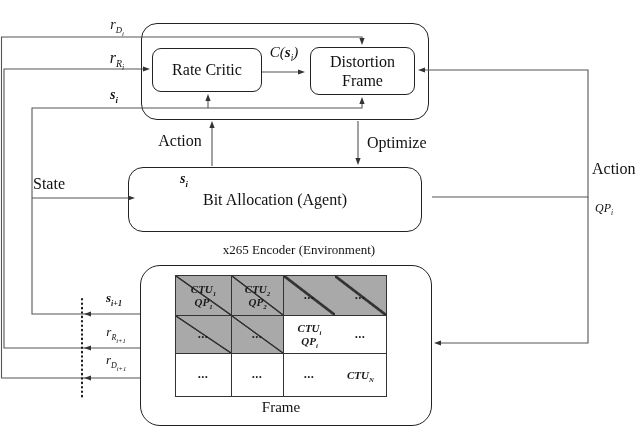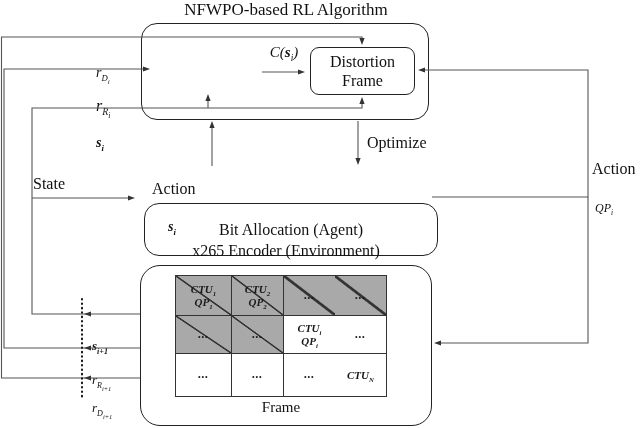--- a/index.html
+++ b/index.html
@@ -6,21 +6,21 @@
   #canvas{position:relative;width:640px;height:428px;background:#fff;overflow:hidden;
           font-family:"Liberation Serif",serif;color:#111;}
   .container{position:absolute;border:1.2px solid #222;border-radius:16px;background:#fff;box-sizing:border-box;}
   .box{position:absolute;border:1.2px solid #222;border-radius:9px;background:#fff;box-sizing:border-box;
        display:flex;flex-direction:column;align-items:center;justify-content:center;text-align:center;
        font-size:16px;line-height:1.2;}
   .lab{position:absolute;font-size:16px;white-space:nowrap;}
   .ital{font-style:italic;}
   .bold{font-weight:bold;}
   .ctr{text-align:center;}
-  .rt{text-align:left;margin-top:48px;}
+  .rt{text-align:center;}
   sub{font-size:0.62em;line-height:0;}
   sub sub{font-size:0.8em;}
   svg{position:absolute;left:0;top:0;z-index:5;}
   .edge{stroke:#555;stroke-width:1.1;fill:none;}
   .ahead{fill:#333;stroke:none;}
   .dotline{stroke:#111;stroke-width:2;fill:none;stroke-dasharray:0.6 3.8;stroke-linecap:round;}
   
   #frame-table{position:absolute;left:175px;top:275px;width:212px;height:122px;
                border:1px solid #333;box-sizing:border-box;background:#fff;}
   .cell{position:absolute;box-sizing:border-box;font-style:italic;font-weight:bold;
@@ -40,32 +40,34 @@
   .z1{z-index:1}.z3{z-index:3}
 </style>
 </head>
 <body>
 
 <div id="canvas">
 
   <div class="container z1" style="left:141px;top:23px;width:288px;height:97px;border-radius:16px;"></div>
   <div class="container z1" style="left:140px;top:265px;width:292px;height:161px;border-radius:20px;"></div>
 
+  <div class="box z3" style="left:152px;top:48px;width:110px;height:44px;">
+    <span>Rate Critic</span>
+  </div>
 
   <div class="box z3" style="left:310px;top:47px;width:105px;height:48px;">
     <span>Distortion</span>
     <span>Frame</span>
   </div>
 
-  <div class="box z3" style="left:144px;top:167px;width:294px;height:53px;border-radius:15px;margin-top:36px;">
+  <div class="box z3" style="left:128px;top:167px;width:294px;height:65px;border-radius:15px;">
     <span>Bit Allocation (Agent)</span>
   </div>
 
-  <div class="lab ctr z3" style="left:145px;top:0px;width:282px;font-size:17px;">NFWPO-based RL Algorithm</div>
-  <div class="lab ctr z3" style="left:145px;top:242px;width:282px;font-size:16px;">x265 Encoder (Environment)</div>
+  <div class="lab ctr z3" style="left:158px;top:242px;width:282px;font-size:13px;">x265 Encoder (Environment)</div>
 
   <div class="lab rt ital z3" style="left:96px;top:17px;width:42px;font-size:14px;">
     <span>r</span><sub><span>D</span><sub><span>i</span></sub></sub>
   </div>
   <div class="lab rt ital z3" style="left:96px;top:49px;width:42px;font-size:16px;">
     <span>r</span><sub><span>R</span><sub><span>i</span></sub></sub>
   </div>
   <div class="lab rt ital bold z3" style="left:96px;top:87px;width:36px;font-size:14px;">
     <span>s</span><sub><span>i</span></sub>
   </div>

